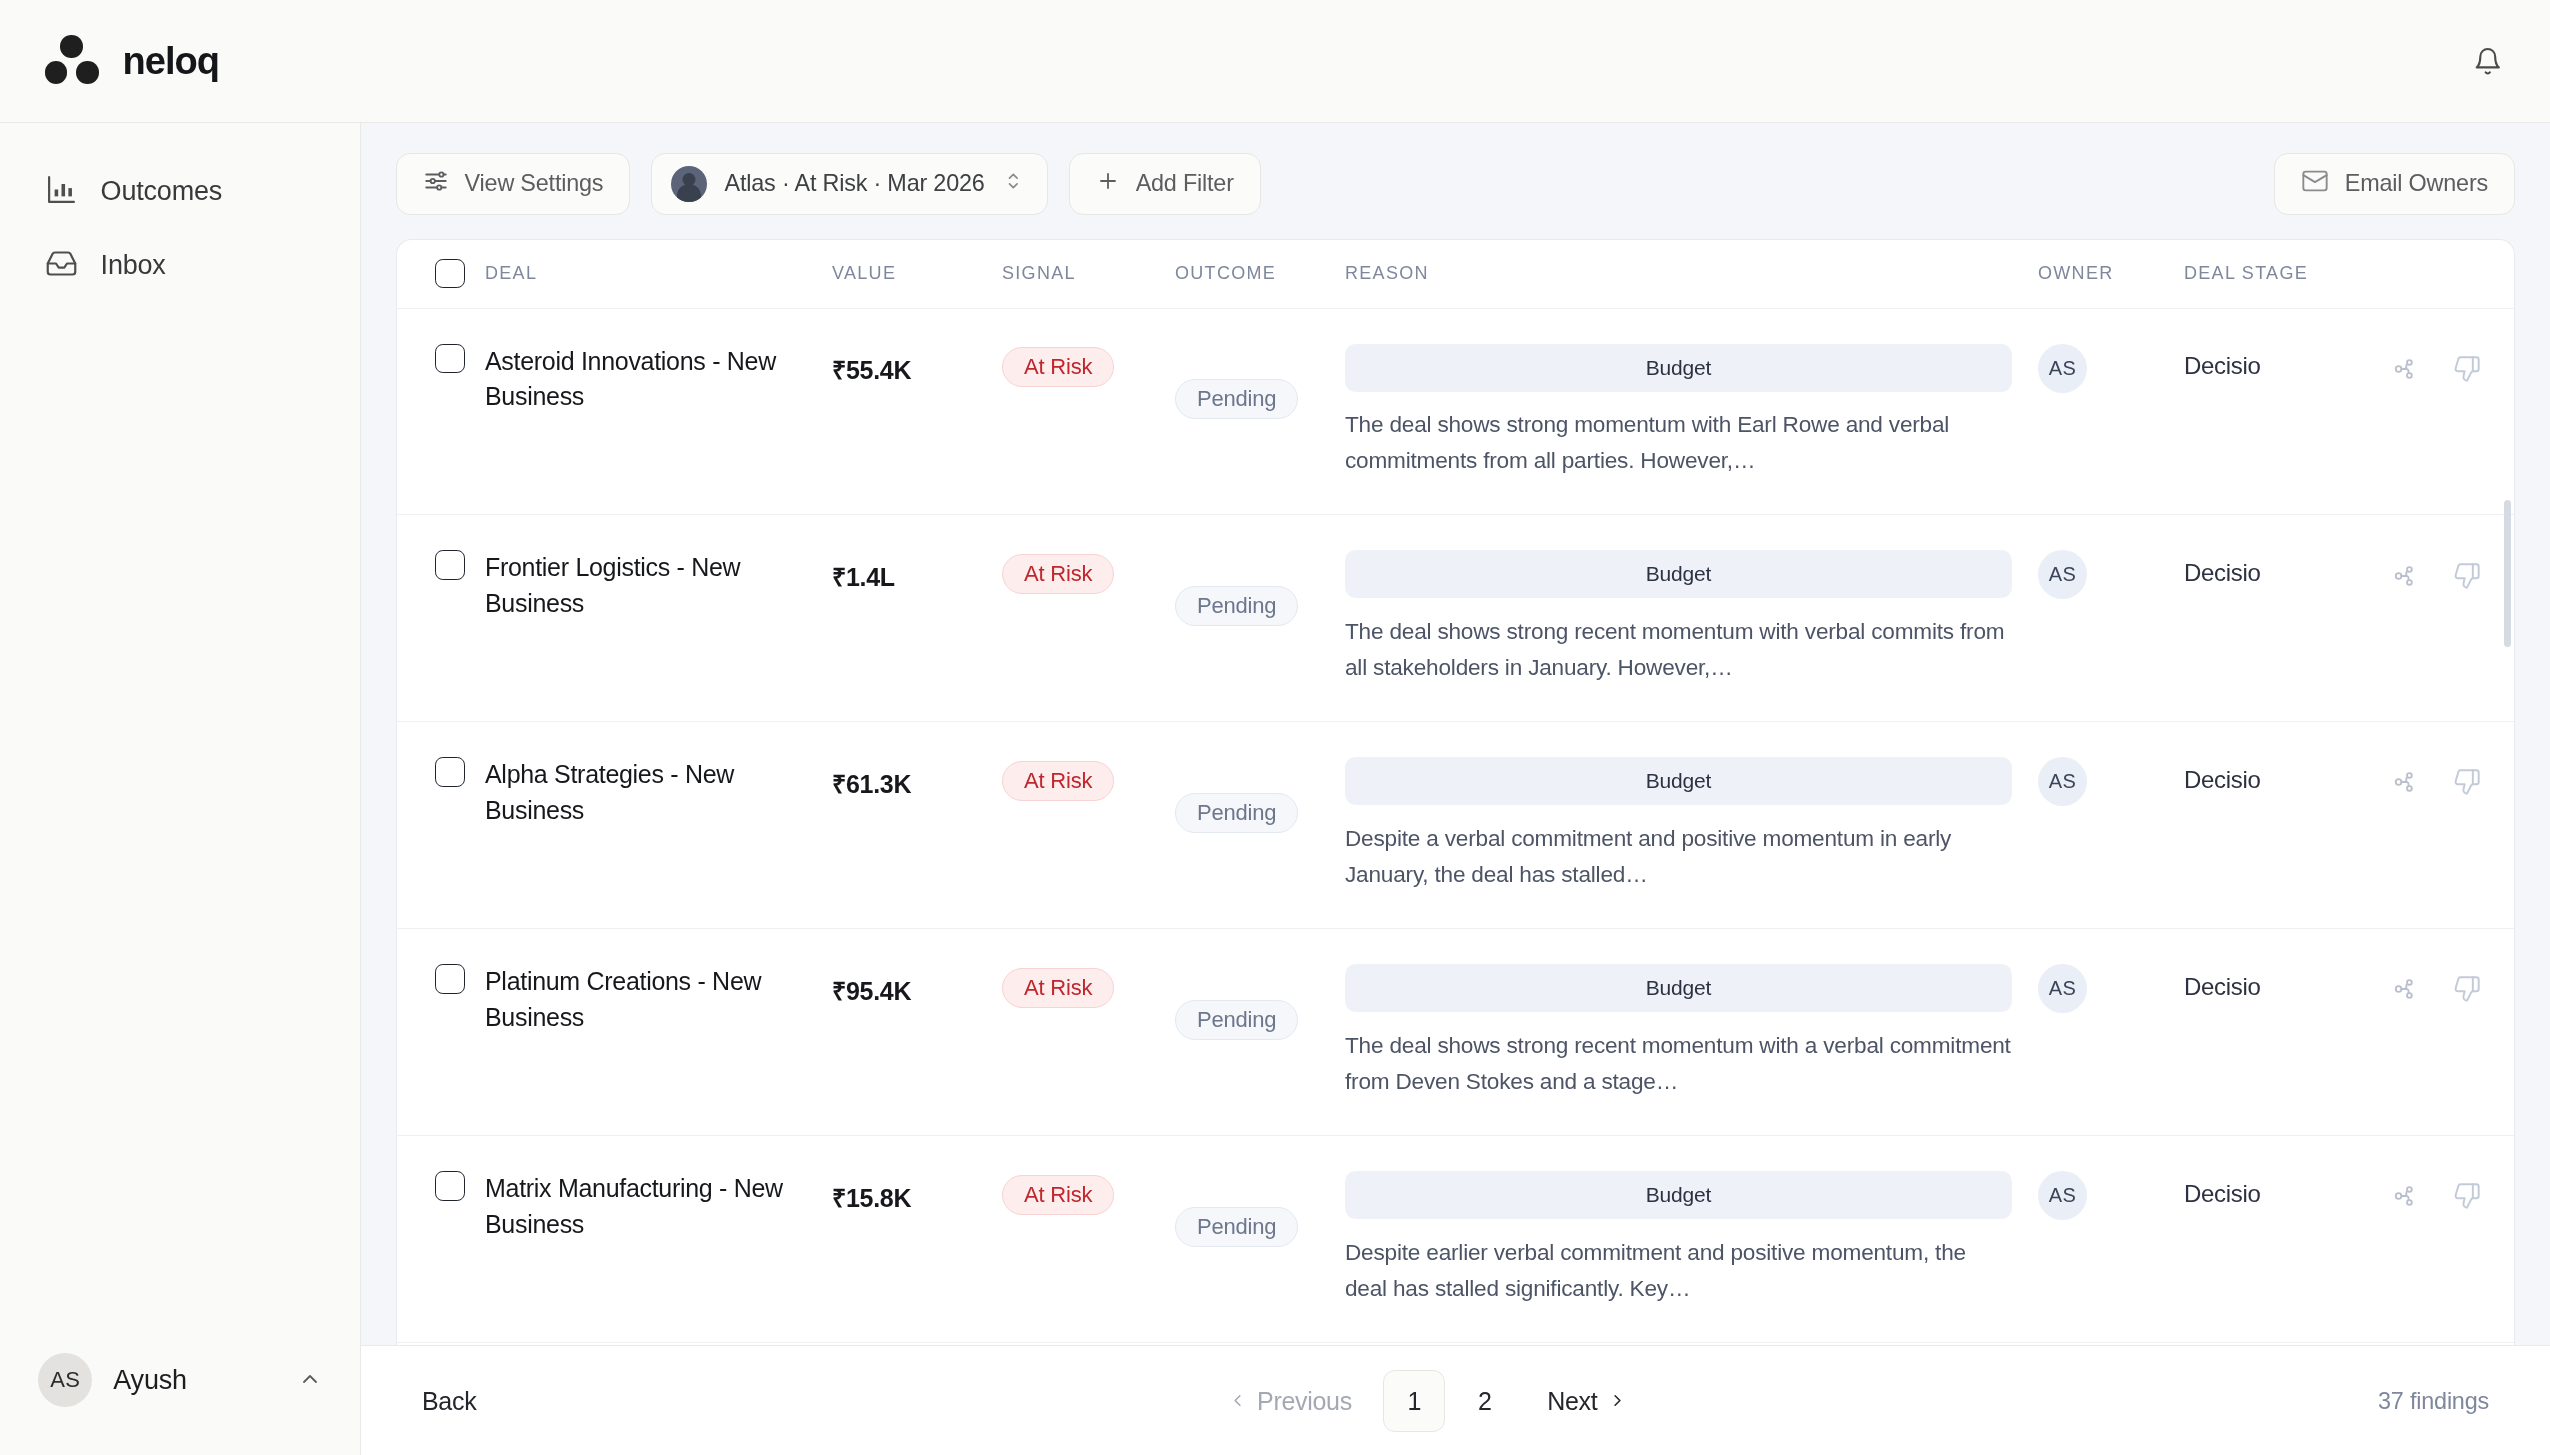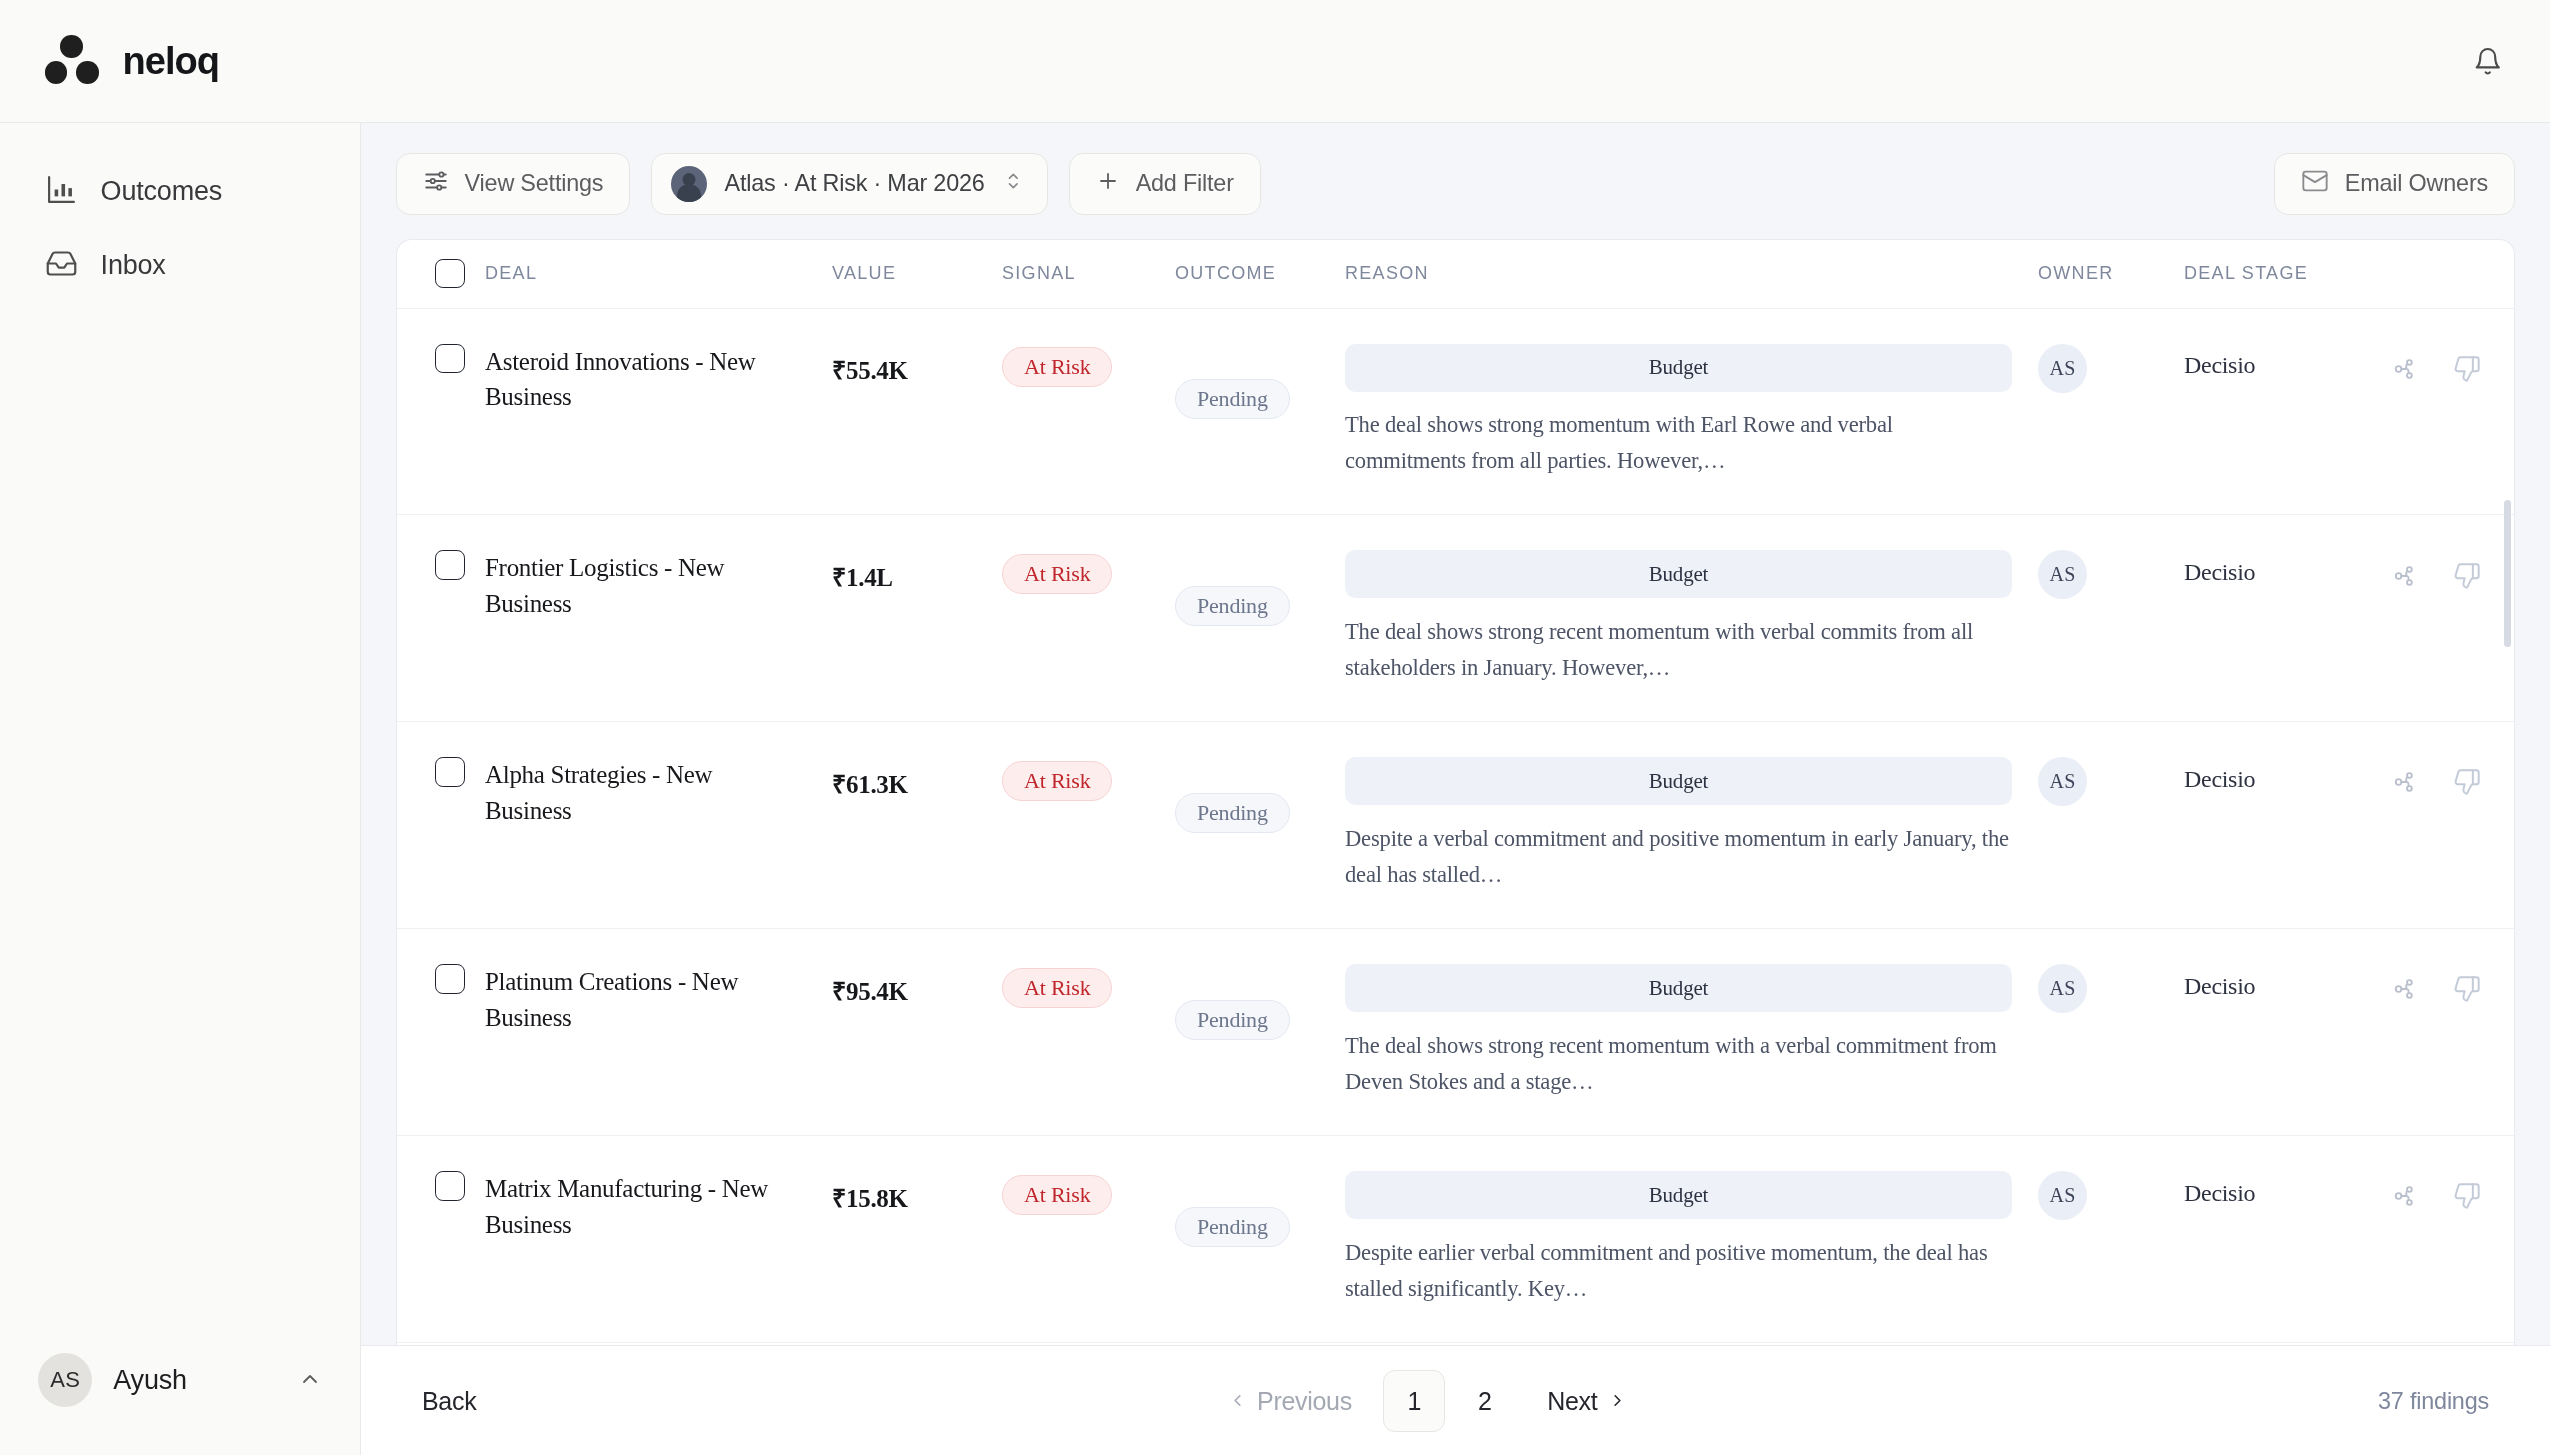--- a/index.html
+++ b/index.html
@@ -128,21 +128,21 @@
   .c-outcome{flex: 0 0 170px; }
   .c-reason{ flex: 1 1 auto; min-width: 0; padding-right: 26px; }
   .c-owner { flex: 0 0 146px; }
   .c-stage { flex: 0 0 200px; }
   .c-acts  { flex: 0 0 130px; display: flex; align-items: center; gap: 22.6px; justify-content: flex-start; }
 
   .cbox {
     width: 29.5px; height: 29.5px; border-radius: 7.8px;
     border: 1.7px solid #1f2430; background: #fff; cursor: pointer;
   }
-  .tbody { flex: 1; overflow: hidden; font-family: Liberation Serif, serif; }
+  .tbody { flex: 1; overflow: hidden; }
   .trow {
     display: flex; align-items: flex-start;
     border-bottom: 0.9px solid #eef0f4;
     padding: 35px 0 35px 38px;
     min-height: 163px;
   }
   .deal-name {
     font-size: 25px; line-height: 1.42; color: #17181c;
     letter-spacing: -0.3px; padding-right: 35px;
   }

